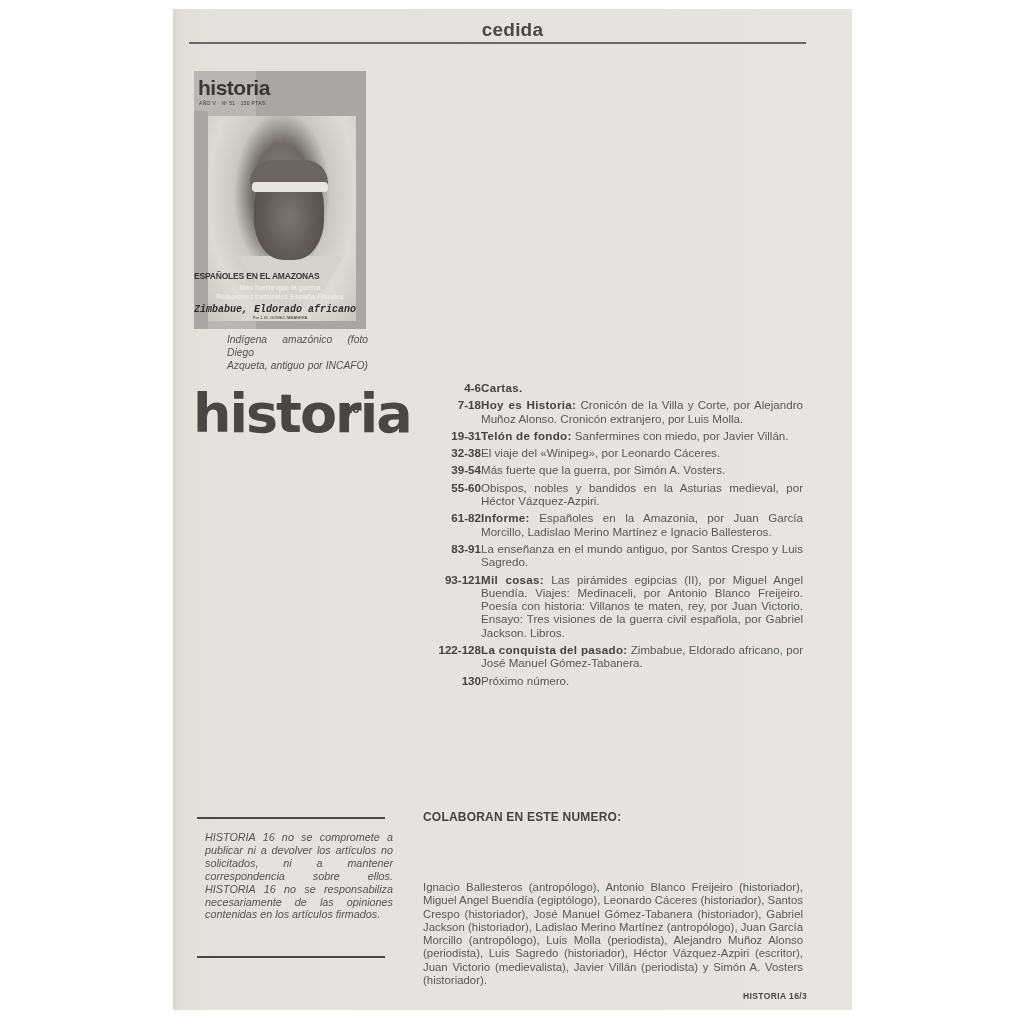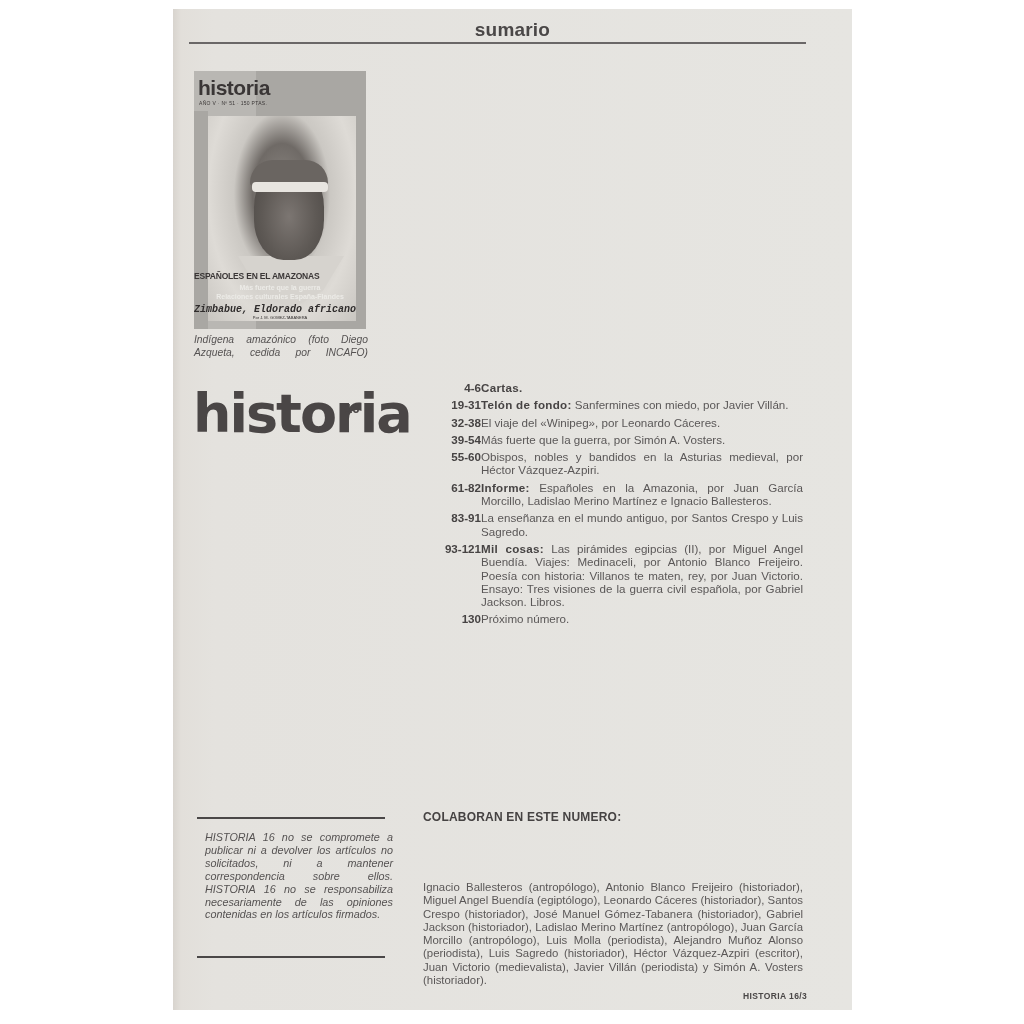--- a/index.html
+++ b/index.html
@@ -71,21 +71,21 @@
       font-weight: bold; font-style: italic; color: #2f2c2c; font-family: Liberation Mono, monospace;
     }
     .cover .cl4 {
       position: absolute; left: 0; width: 100%; top: 244px; text-align: center; font-size: 4px;
       color: #2f2c2c;
     }
     .caption {
       position: absolute; left: 21px; top: 324px; width: 174px; font-size: 10.3px; font-style: italic;
       color: #555252; line-height: 13px; text-align: justify; text-align-last: justify;
     }
-    .caption span { display: block; }
+    .caption span { display: block; margin-left: 33px; }
     .brand {
       position: absolute; left: 20px; top: 378px; font-size: 54px; font-weight: bold; color: #4a4646;
       letter-spacing: -2px; line-height: 1; font-family: "DejaVu Sans", sans-serif;
     }
     .brand-sup {
       position: absolute; left: 172px; top: 392px; font-size: 13px; font-weight: bold; color: #4a4646;
     }
     
     .toc {
       position: absolute; left: 248px; top: 372px; width: 382px;
@@ -121,21 +121,21 @@
       font-size: 56px; font-weight: bold; color: #000; letter-spacing: -2px;
     }
   </style>
 </head>
 <body>
 
 <div class="page">
 
   <div class="ghost"></div>
 
-  <div class="header-title">sumario</div>
+  <div class="header-title">cedida</div>
   <div class="header-rule"></div>
 
   <div class="cover">
     <div class="bigone"></div>
     <div class="bigone2"></div>
     <div class="photo">
       <div class="scarf"></div>
       <div class="head"></div>
       <div class="cap"></div>
       <div class="band"></div>
@@ -146,32 +146,36 @@
     <div class="cl2">
       <div>Más fuerte que la guerra</div>
       <div>Relaciones culturales España-Flandes</div>
     </div>
     <div class="cl3">Zimbabue, Eldorado africano</div>
     <div class="cl4">Por J. M. GOMEZ-TABANERA</div>
   </div>
 
   <div class="caption">
     <span>Indígena amazónico (foto Diego</span>
-    <span>Azqueta, cedida por INCAFO)</span>
+    <span>Azqueta, antiguo por INCAFO)</span>
   </div>
 
   <div class="brand">historia</div>
   <div class="brand-sup">16</div>
 
   <div class="toc">
     <div class="toc-row">
       <div class="toc-pages">4-6</div>
       <div class="toc-text"><b>Cartas.</b><span></span></div>
     </div>
     <div class="toc-row">
+      <div class="toc-pages">7-18</div>
+      <div class="toc-text"><b>Hoy es Historia:</b><span> Cronicón de la Villa y Corte, por Alejandro Muñoz Alonso. Cronicón extranjero, por Luis Molla.</span></div>
+    </div>
+    <div class="toc-row">
       <div class="toc-pages">19-31</div>
       <div class="toc-text"><b>Telón de fondo:</b><span> Sanfermines con miedo, por Javier Villán.</span></div>
     </div>
     <div class="toc-row">
       <div class="toc-pages">32-38</div>
       <div class="toc-text"><b></b><span>El viaje del «Winipeg», por Leonardo Cáceres.</span></div>
     </div>
     <div class="toc-row">
       <div class="toc-pages">39-54</div>
       <div class="toc-text"><b></b><span>Más fuerte que la guerra, por Simón A. Vosters.</span></div>
@@ -184,20 +188,24 @@
       <div class="toc-pages">61-82</div>
       <div class="toc-text"><b>Informe:</b><span> Españoles en la Amazonia, por Juan García Morcillo, Ladislao Merino Martínez e Ignacio Ballesteros.</span></div>
     </div>
     <div class="toc-row">
       <div class="toc-pages">83-91</div>
       <div class="toc-text"><b></b><span>La enseñanza en el mundo antiguo, por Santos Crespo y Luis Sagredo.</span></div>
     </div>
     <div class="toc-row">
       <div class="toc-pages">93-121</div>
       <div class="toc-text"><b>Mil cosas:</b><span> Las pirámides egipcias (II), por Miguel Angel Buendía. Viajes: Medinaceli, por Antonio Blanco Freijeiro. Poesía con historia: Villanos te maten, rey, por Juan Victorio. Ensayo: Tres visiones de la guerra civil española, por Gabriel Jackson. Libros.</span></div>
+    </div>
+    <div class="toc-row">
+      <div class="toc-pages">122-128</div>
+      <div class="toc-text"><b>La conquista del pasado:</b><span> Zimbabue, Eldorado africano, por José Manuel Gómez-Tabanera.</span></div>
     </div>
     <div class="toc-row">
       <div class="toc-pages">130</div>
       <div class="toc-text"><b></b><span>Próximo número.</span></div>
     </div>
   </div>
 
   <div class="collab-title">COLABORAN EN ESTE NUMERO:</div>
   <div class="collab-text">Ignacio Ballesteros (antropólogo), Antonio Blanco Freijeiro (historiador), Miguel Angel Buendía (egiptólogo), Leonardo Cáceres (historiador), Santos Crespo (historiador), José Manuel Gómez-Tabanera (historiador), Gabriel Jackson (historiador), Ladislao Merino Martínez (antropólogo), Juan García Morcillo (antropólogo), Luis Molla (periodista), Alejandro Muñoz Alonso (periodista), Luis Sagredo (historiador), Héctor Vázquez-Azpiri (escritor), Juan Victorio (medievalista), Javier Villán (periodista) y Simón A. Vosters (historiador).</div>
 

